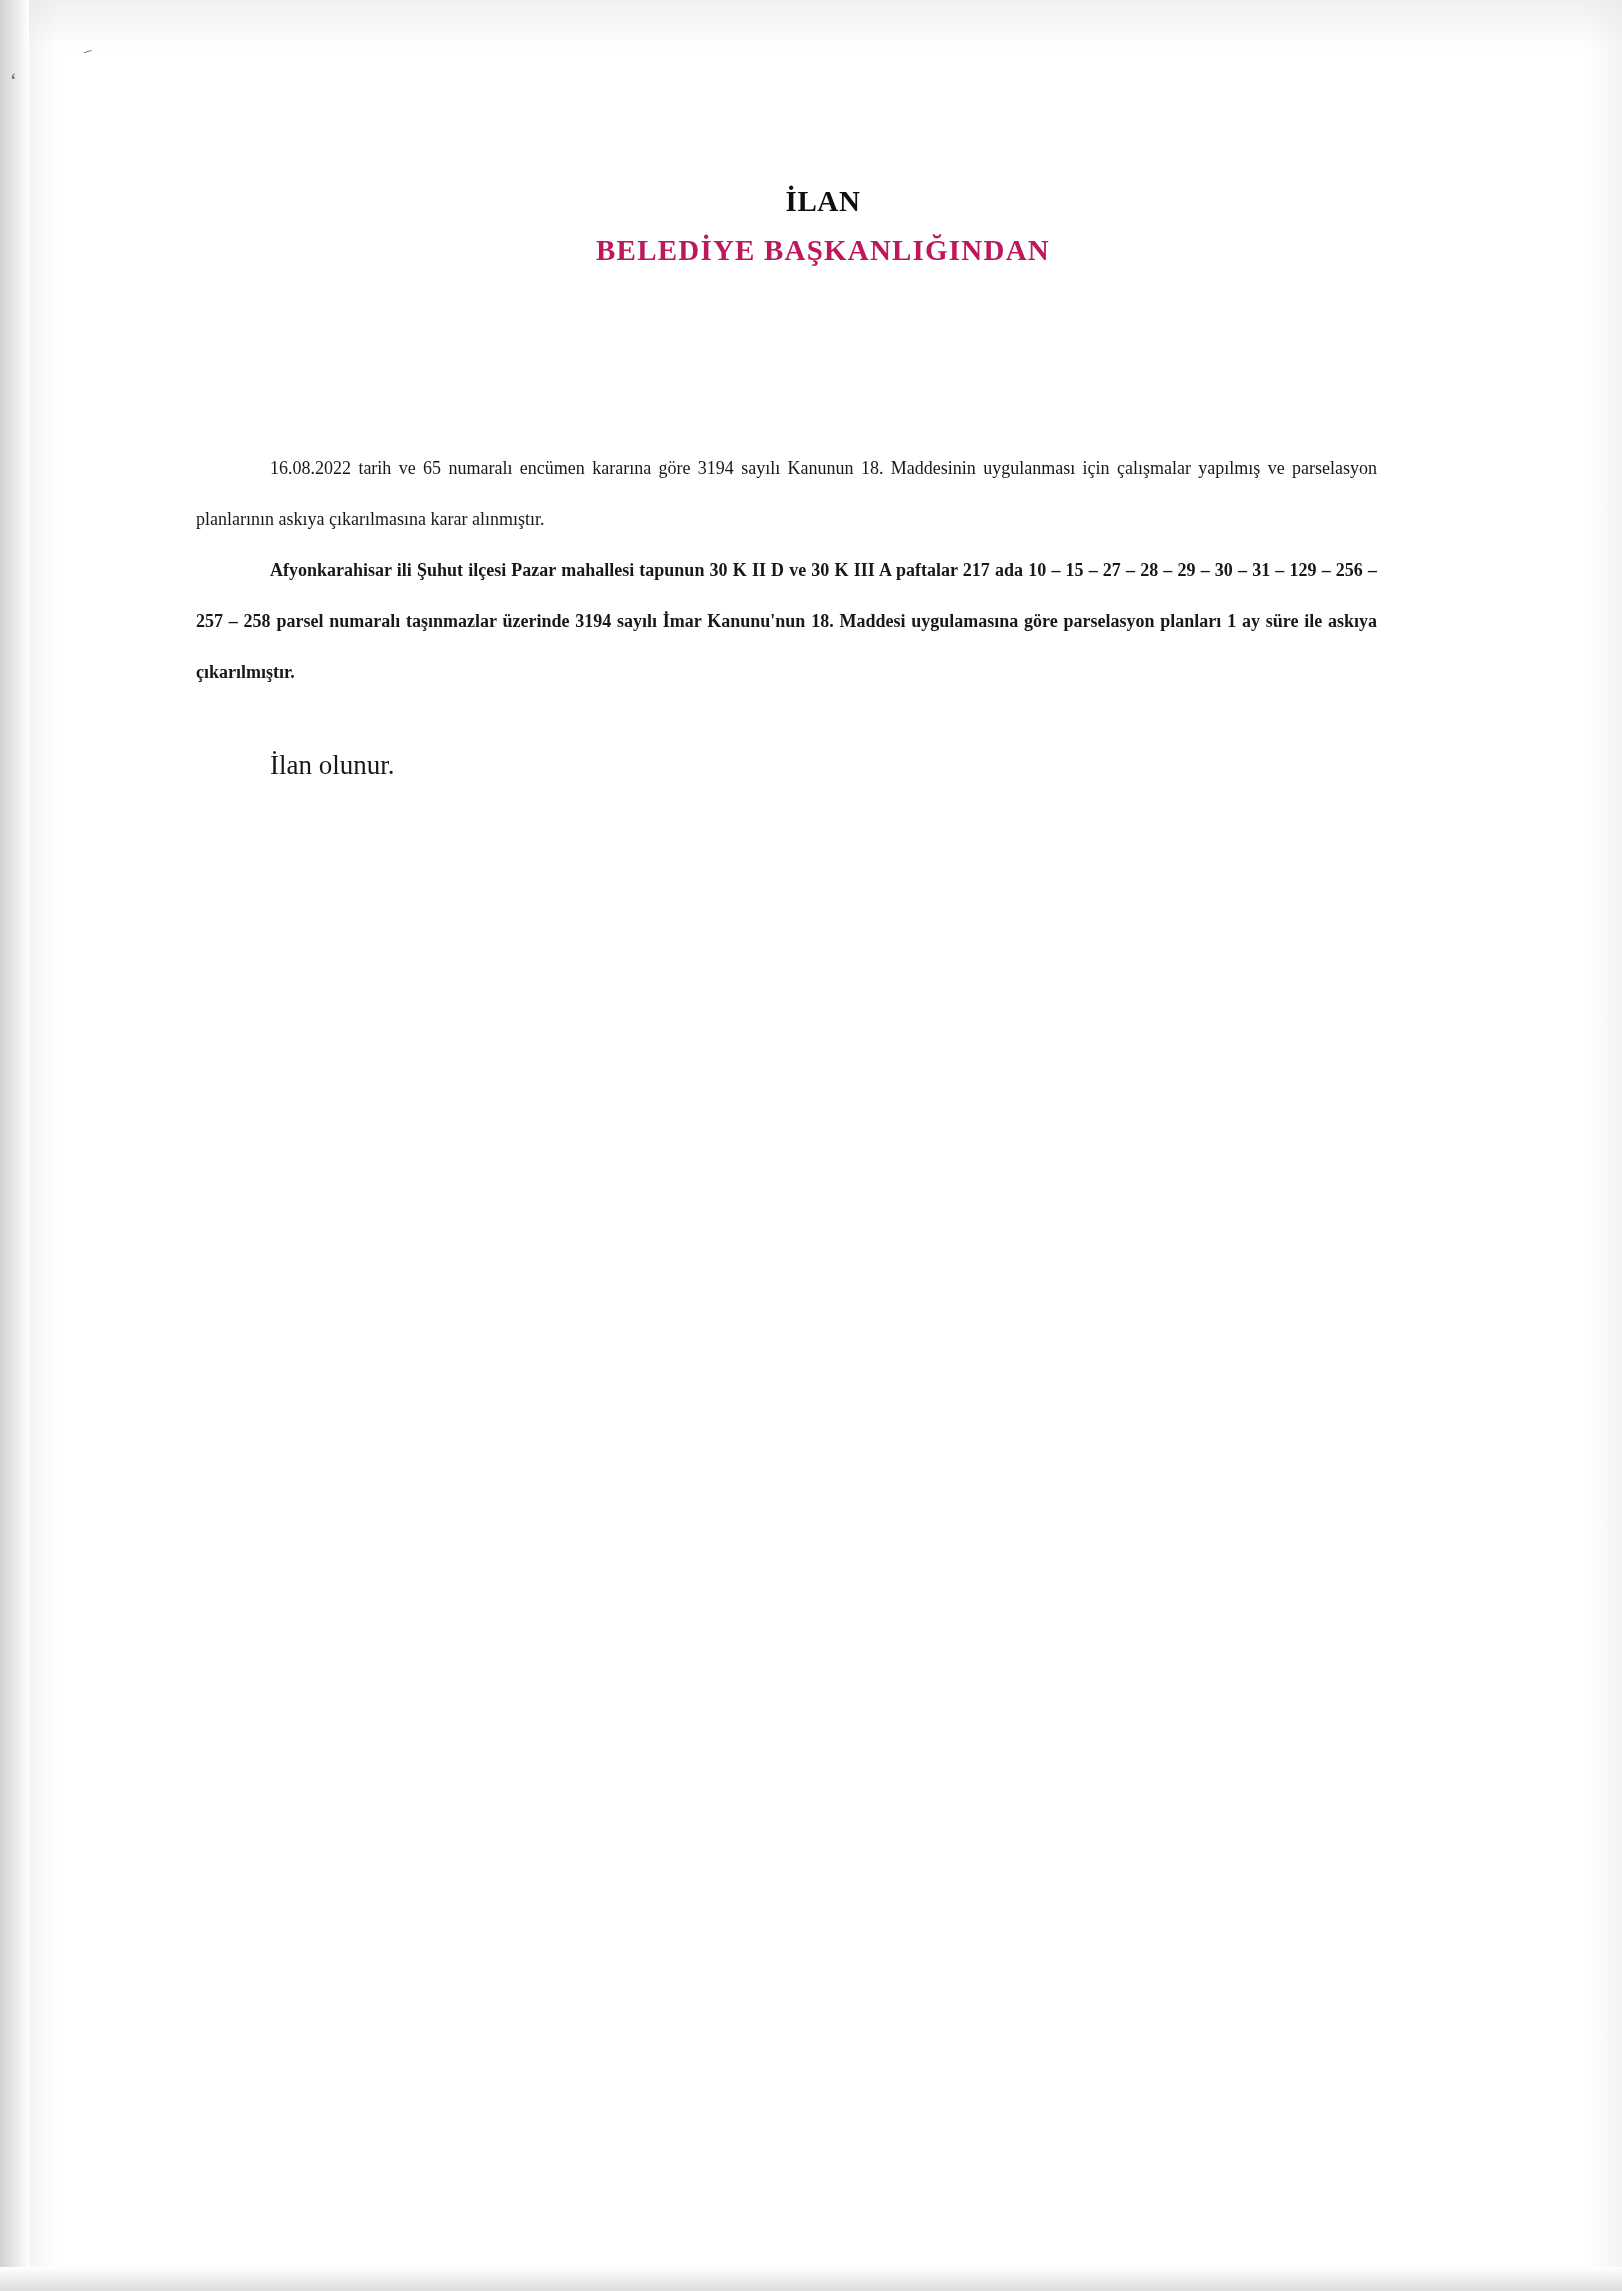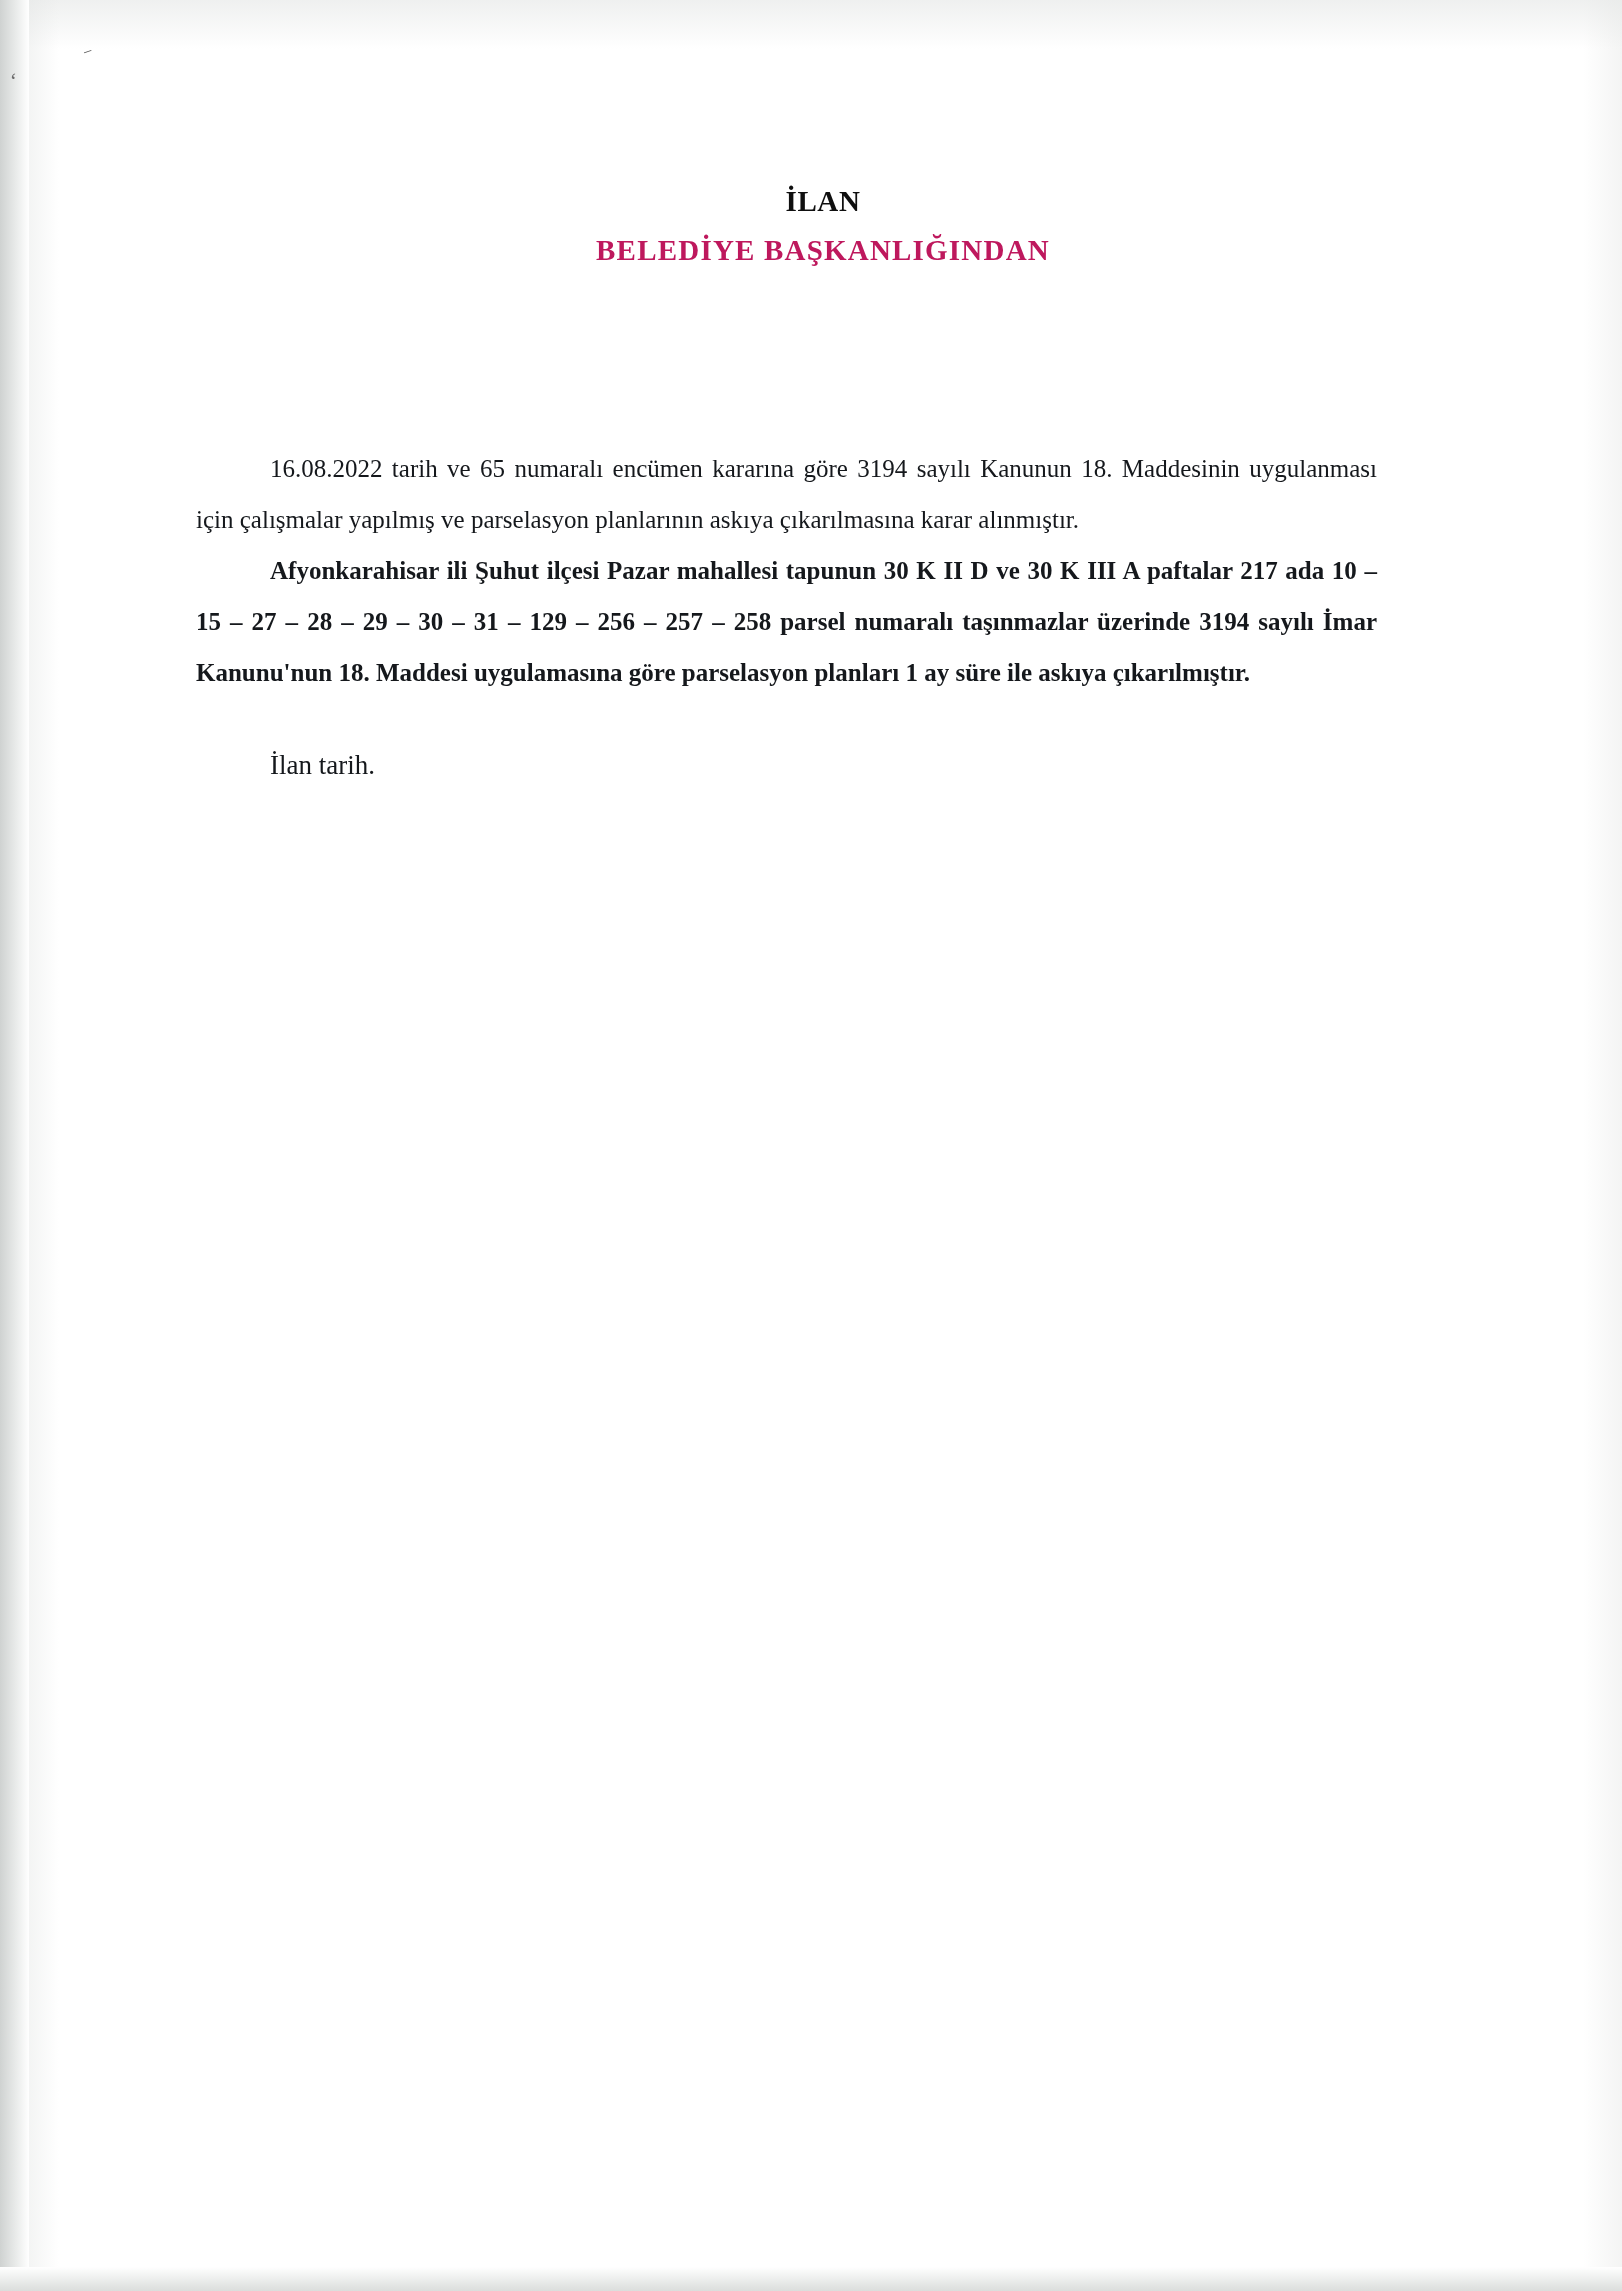--- a/index.html
+++ b/index.html
@@ -98,21 +98,21 @@
     color: #be185d;
   }
 
   .content {
     position: absolute;
     left: 196px;
     top: 443px;
     width: 1181px;
   }
   .para {
-    font-size: 25px;
+    font-size: 18px;
     line-height: 51px;
     text-align: justify;
     text-justify: inter-word;
     color: #15181c;
     margin: 0 0 0 0;
   }
   .para + .para {
     margin-top: 0px;
     font-weight: bold;
   }
@@ -142,19 +142,19 @@
   <div class="doc-body">
 
     <div class="title-block">
       <div class="title-main">İLAN</div>
       <div class="title-sub">BELEDİYE BAŞKANLIĞINDAN</div>
     </div>
 
     <div class="content">
       <p class="para"><span class="indent"></span><span>16.08.2022  tarih ve 65 numaralı encümen kararına göre 3194 sayılı Kanunun 18. Maddesinin uygulanması için çalışmalar yapılmış ve parselasyon planlarının askıya çıkarılmasına karar alınmıştır.</span></p>
       <p class="para"><span class="indent"></span><span>Afyonkarahisar ili Şuhut ilçesi Pazar mahallesi tapunun 30 K II D ve 30 K III A paftalar 217 ada  10 – 15 – 27 – 28 – 29 – 30 – 31 – 129 – 256 – 257 – 258 parsel numaralı taşınmazlar üzerinde 3194 sayılı İmar Kanunu'nun 18. Maddesi  uygulamasına göre parselasyon planları 1 ay süre ile askıya çıkarılmıştır.</span></p>
-      <p class="closing"><span class="indent"></span><span>İlan tarih.</span></p>
+      <p class="closing"><span class="indent"></span><span>İlan olunur.</span></p>
     </div>
 
   </div>
 
 </div>
 
 
 </body></html>

